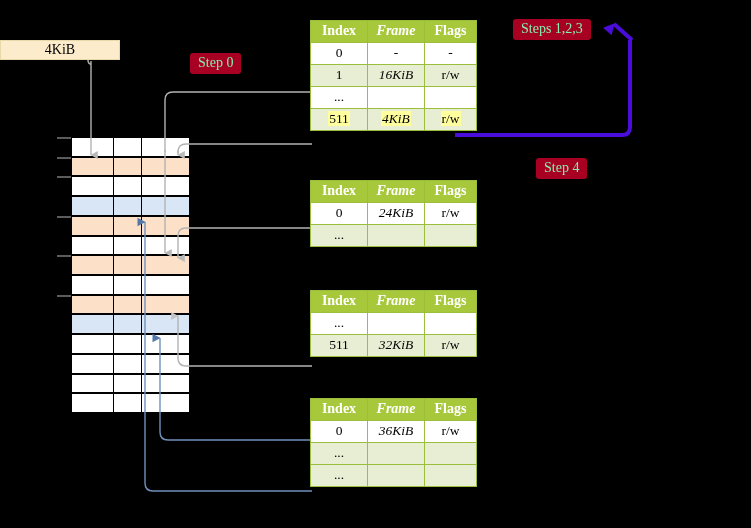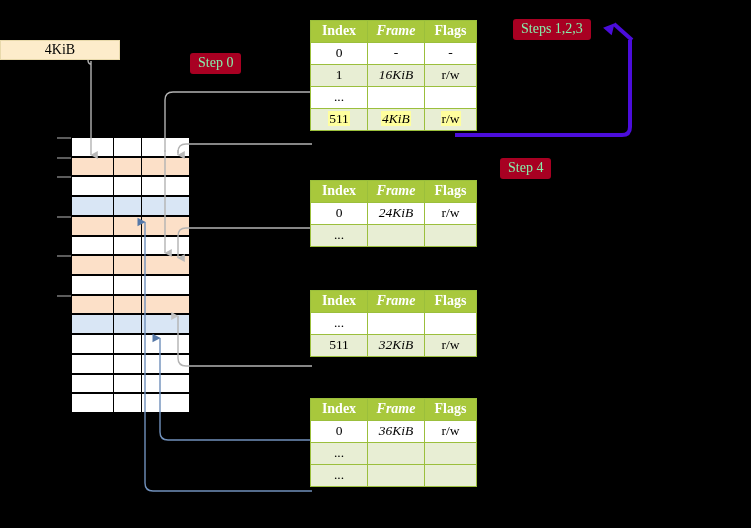--- a/index.html
+++ b/index.html
@@ -21,21 +21,21 @@
   
   .label{position:absolute;box-sizing:border-box;white-space:nowrap;
          line-height:1;}
   #label-4kib{left:0px;top:40px;width:120px;height:20px;background:#fdeccb;
       border:1px solid #e8d9ab;color:#000;font-size:14px;
       display:flex;align-items:center;justify-content:center;}
   .badge{position:absolute;color:#86efac;font-size:14px;padding:3px 8px 4px 8px;
          border-radius:3px;white-space:nowrap;line-height:1;}
   #badge-step0{left:190px;top:41px;background:#a80022;margin-top:12px;}
   #badge-steps123{left:513px;top:19px;background:#a80022;}
-  #badge-step4{left:500px;top:158px;background:#a80022;}
+  #badge-step4{left:536px;top:158px;background:#a80022;}
   #badge-steps1234{left:651px;top:19px;background:#6a11f0;}
 
   
   .ptable{position:absolute;border-collapse:collapse;background:#fff;
           border:1px solid #9bbf3c;}
   .ptable td,.ptable th{border:1px solid #9bbf3c;font-size:13.5px;
           padding:2px 5px 3px 5px;text-align:center;height:21px;
           box-sizing:border-box;vertical-align:middle;color:#000;}
   .ptable th{background:#a8c83c;color:#fff;font-weight:bold;font-size:14px;}
   .ptable tr.alt td{background:#e8eed4;}

